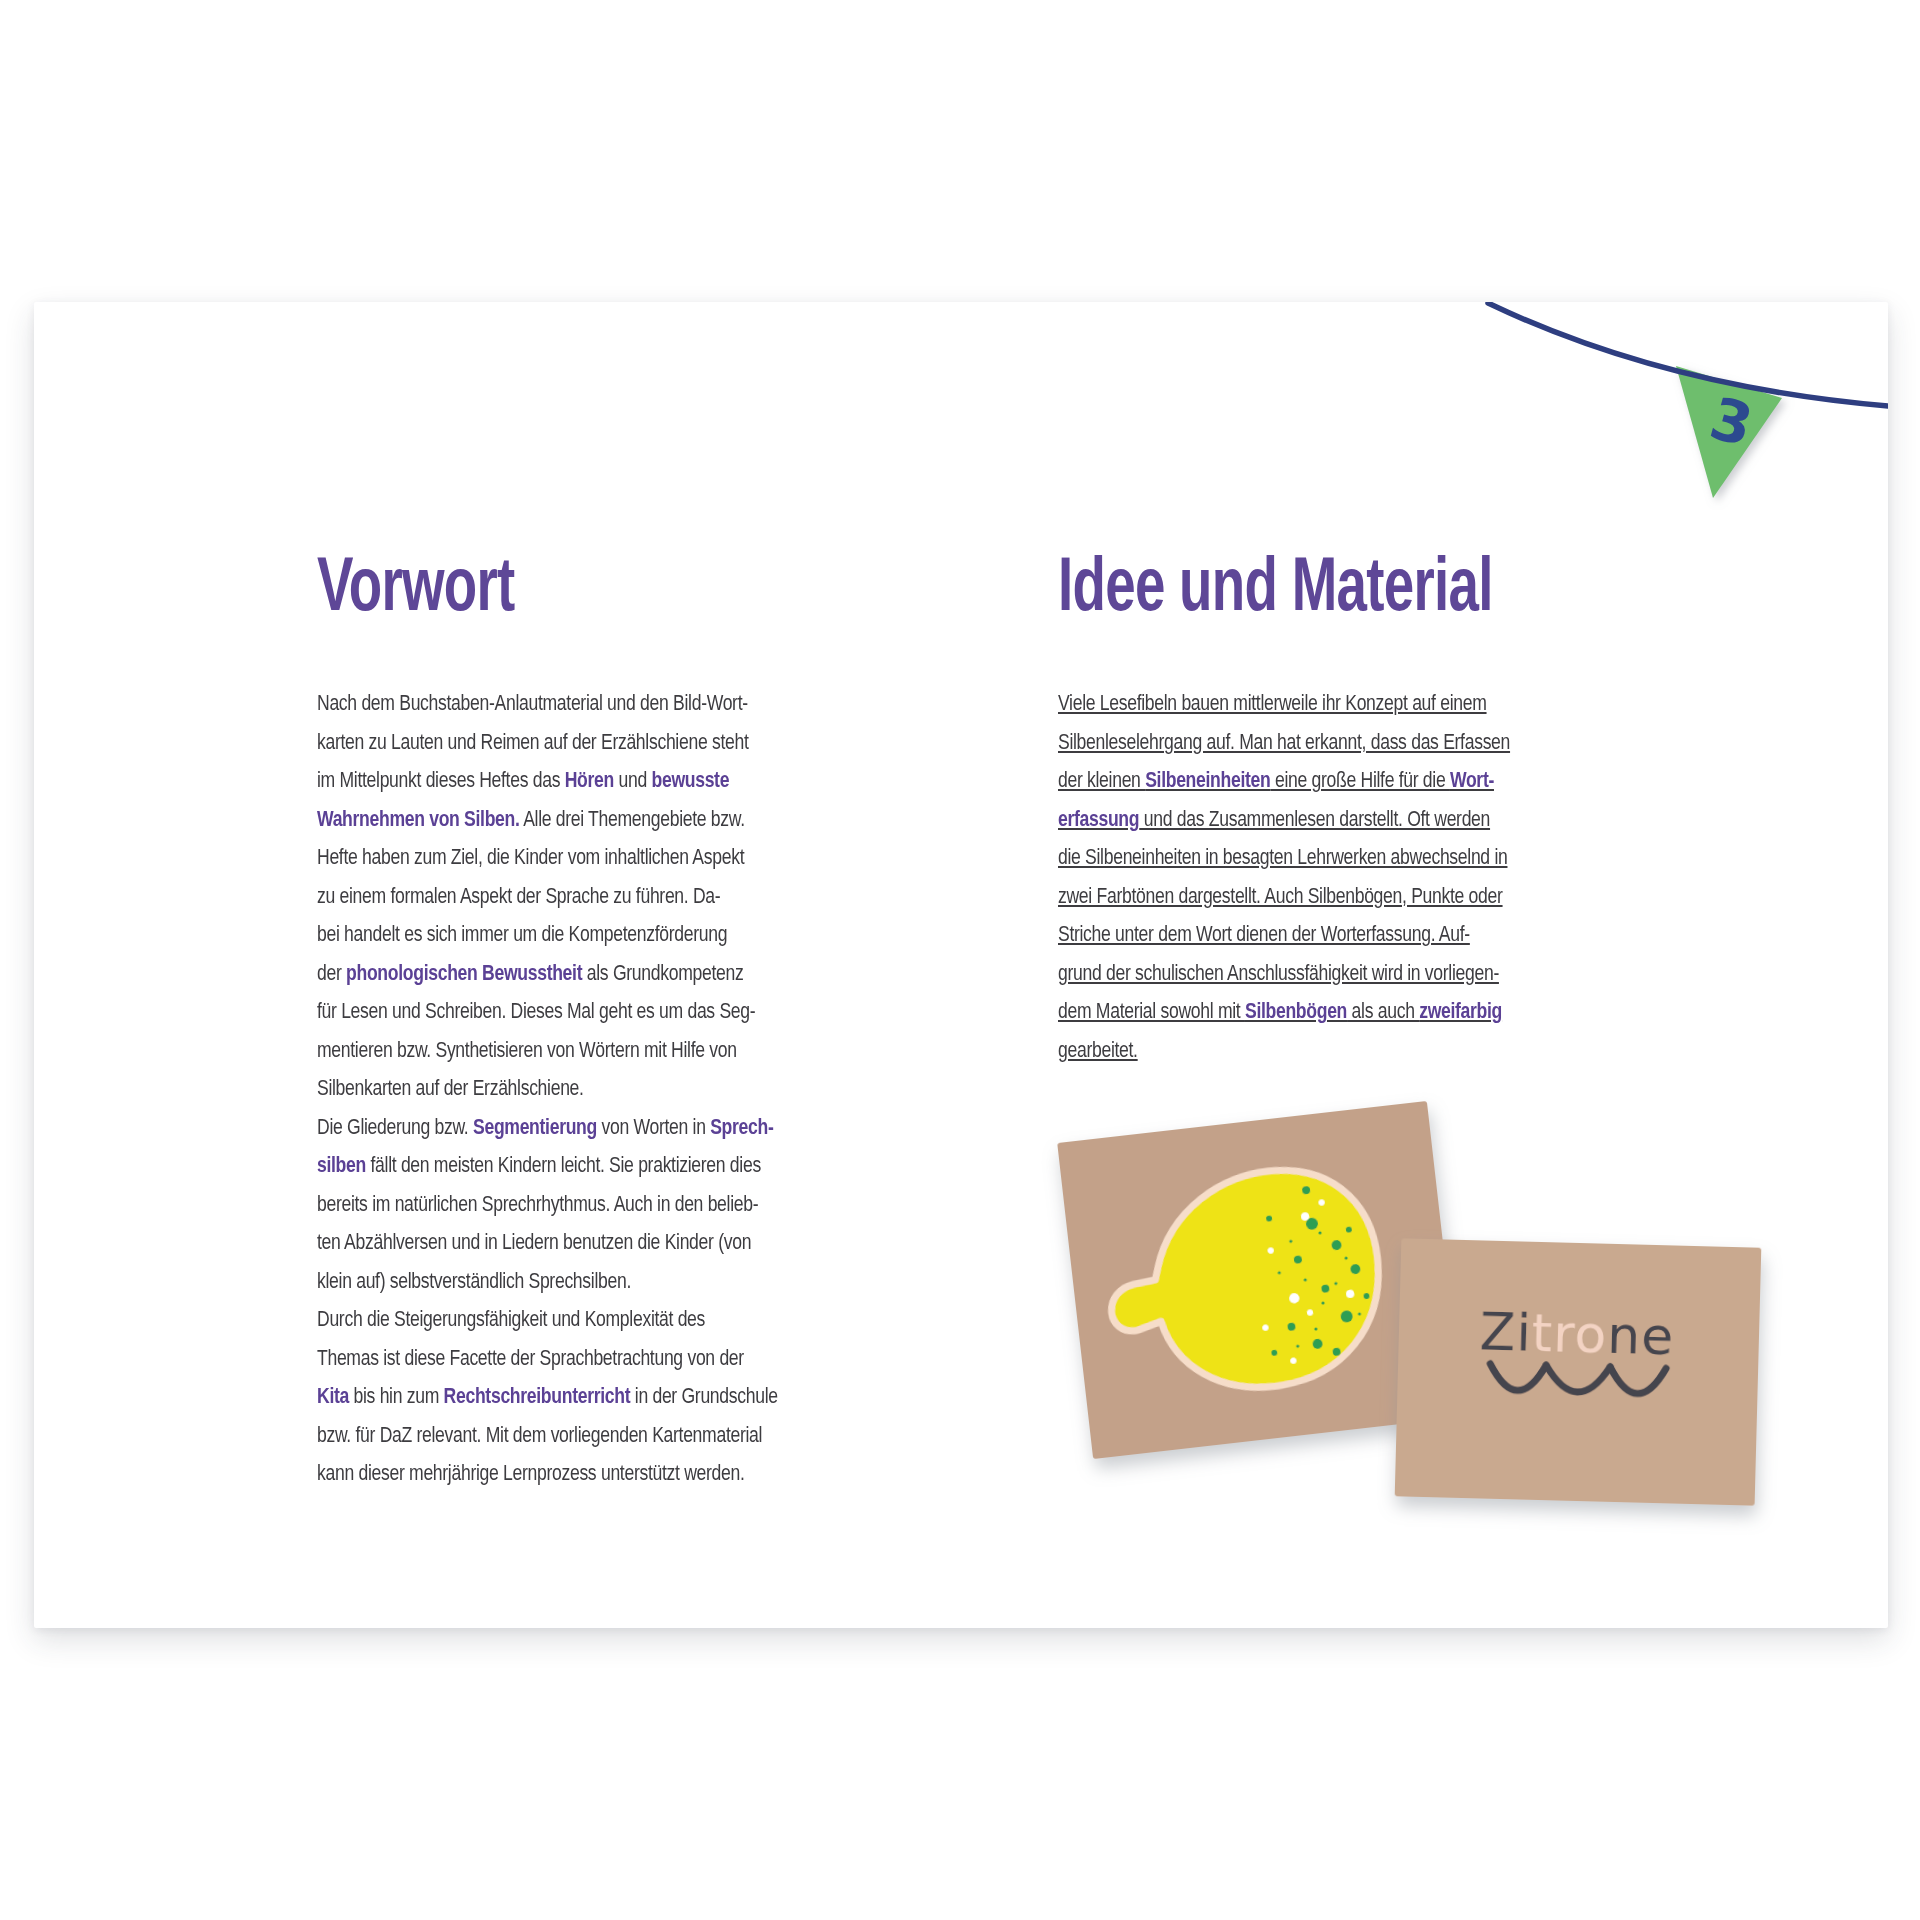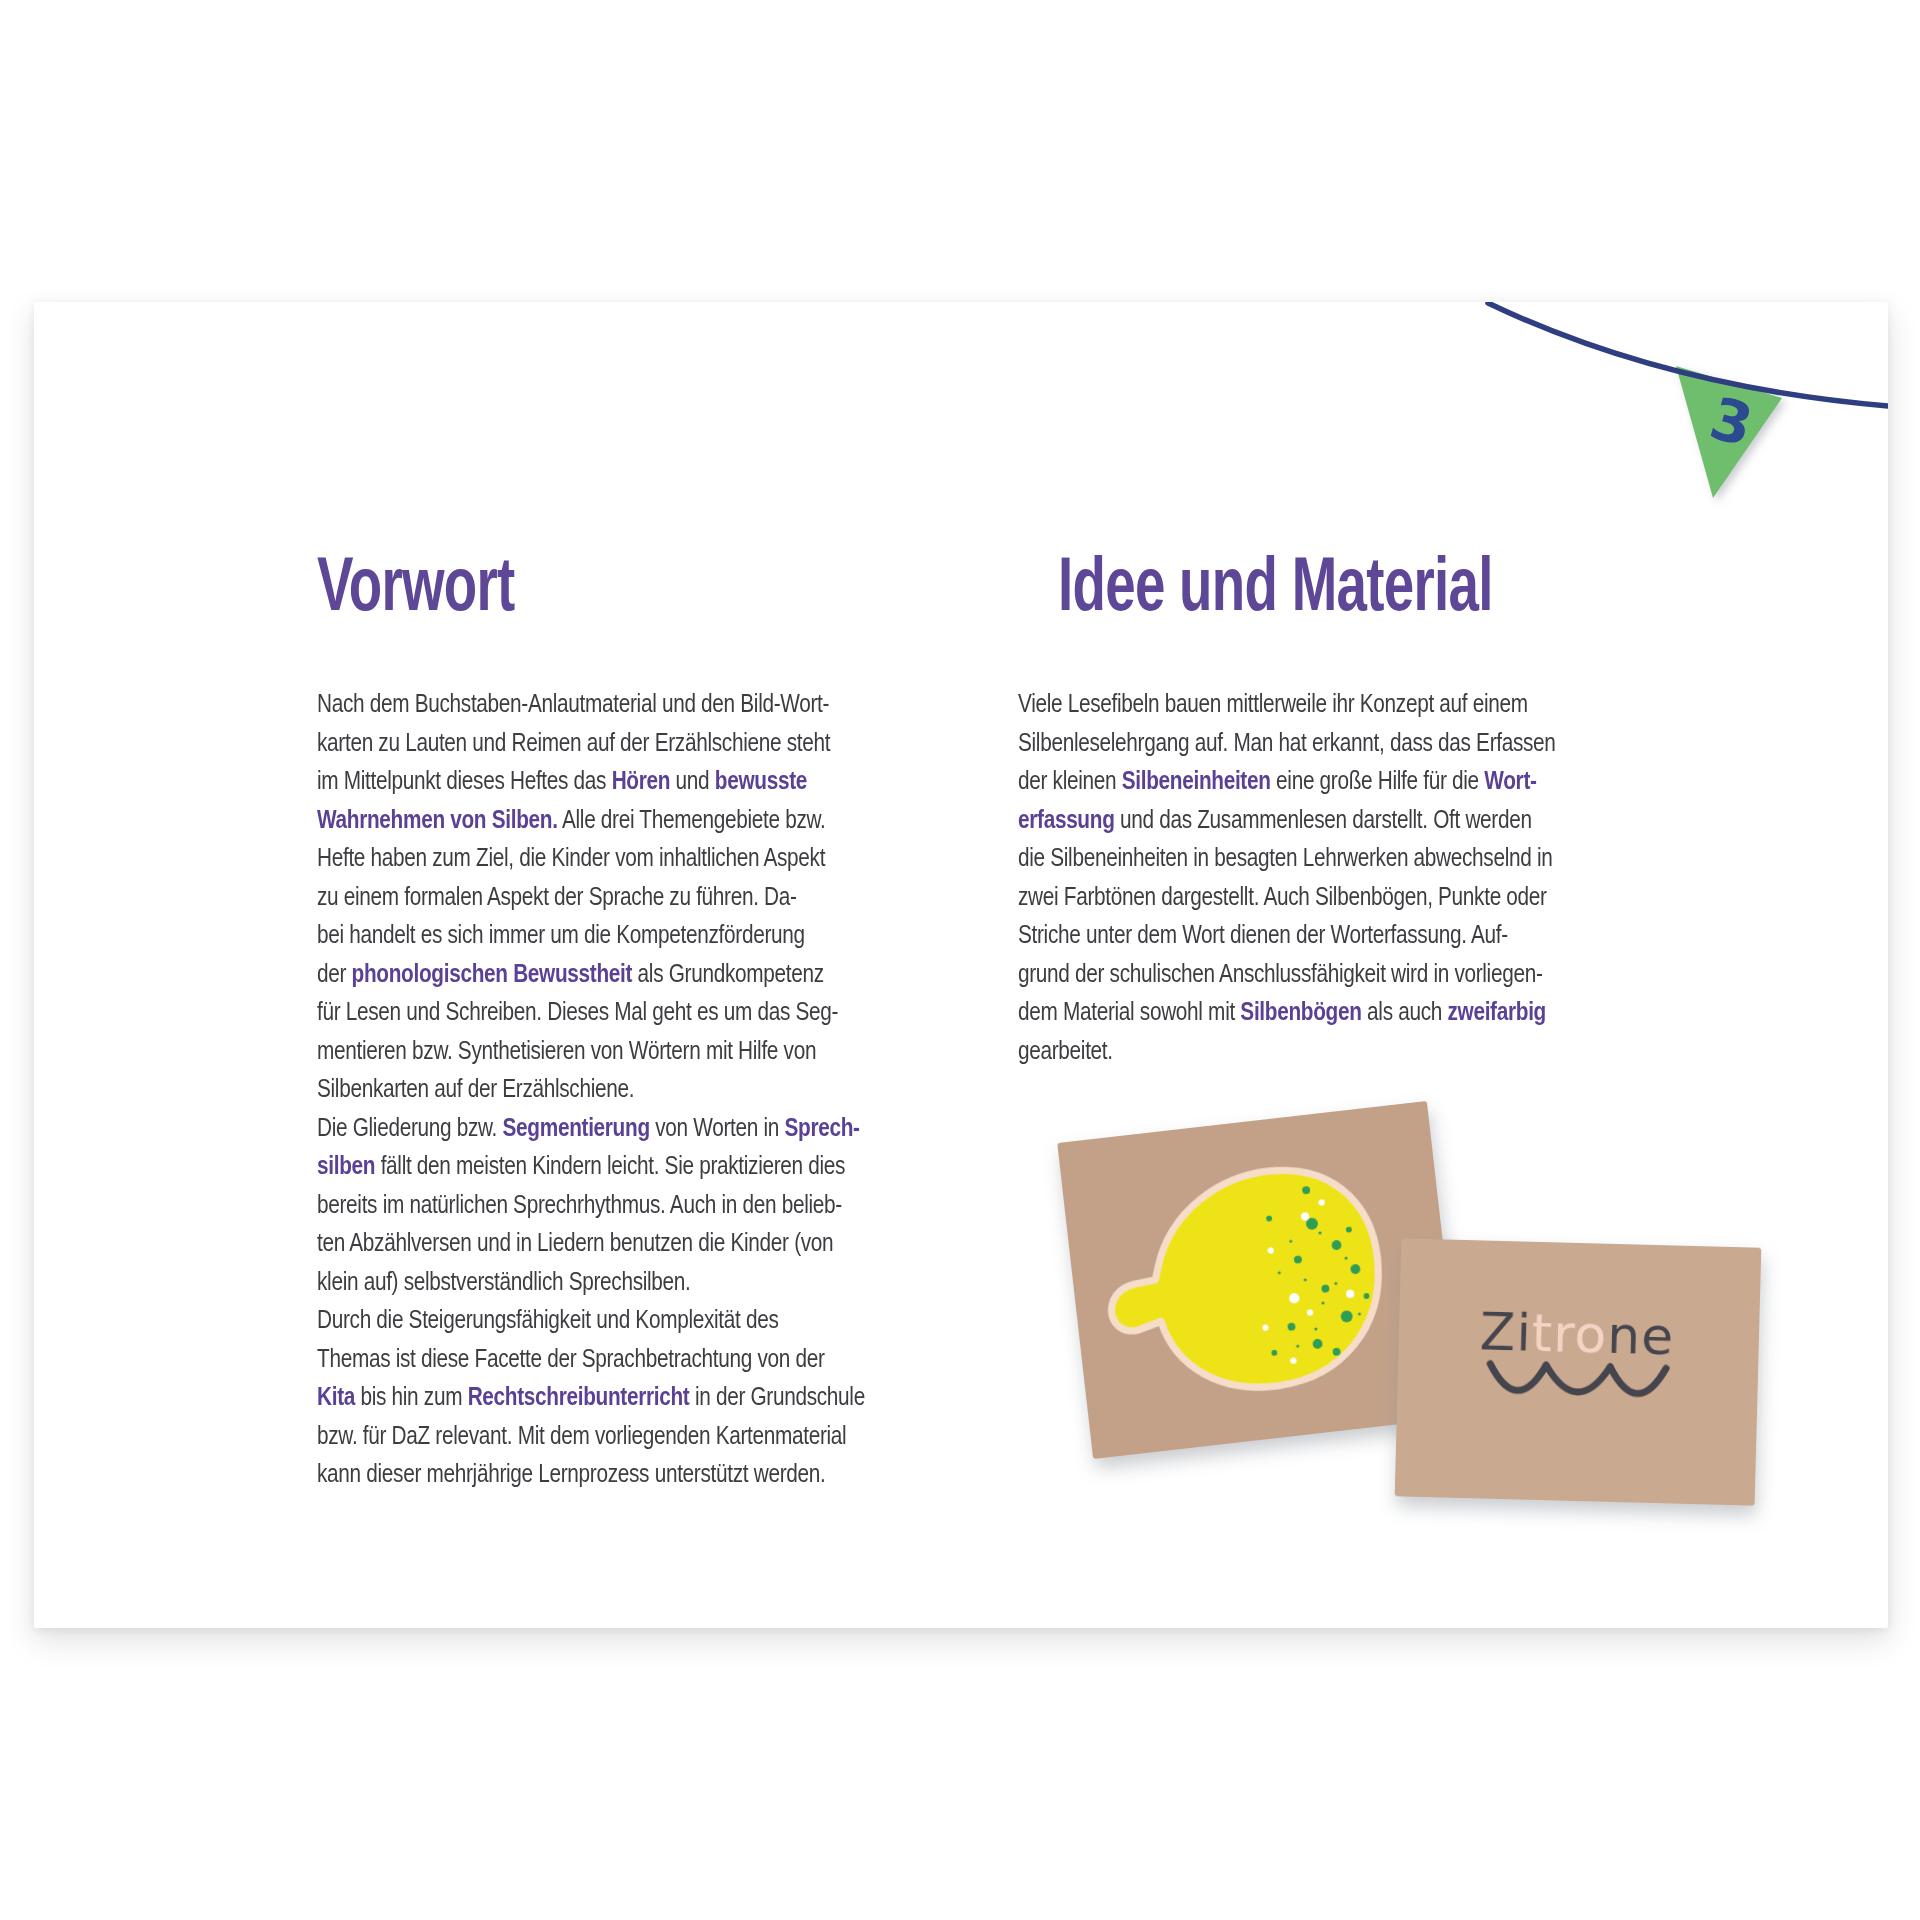--- a/index.html
+++ b/index.html
@@ -7,23 +7,23 @@
 
   .page{position:absolute;left:34px;top:302px;width:1854px;height:1326px;background:#ffffff;
     border-radius:2px;box-shadow:0 12px 30px rgba(40,44,60,.15),0 2px 8px rgba(40,44,60,.08);}
 
   .heading{position:absolute;margin:0;font-size:76px;font-weight:700;color:var(--heading-purple);
     letter-spacing:-1px;transform:scaleX(.72);transform-origin:0 0;white-space:nowrap;}
   .h-left{left:283px;top:238px;}
   .h-right{left:1024px;top:238px;}
 
   .col{position:absolute;top:382px;width:700px;color:var(--body-text);
-    font-size:26px;line-height:38.5px;}
+    font-size:22px;line-height:38.5px;}
   .col-left{left:283px;}
-  .col-right{left:984px;}
+  .col-right{left:1024px;text-decoration:underline;}
   .text-line{white-space:nowrap;transform:scaleX(.8);transform-origin:0 50%;letter-spacing:-.4px;}
   .em{color:var(--emphasis-purple);font-weight:700;}
 
   .overlay{position:absolute;left:0;top:0;width:1854px;height:1326px;pointer-events:none;}
 
   .pennant{fill:var(--pennant-green);}
   .string{stroke:var(--string-navy);stroke-width:5.5;fill:none;stroke-linecap:round;}
   .pennant-num{fill:var(--pennant-number-blue);font-family:"DejaVu Sans",sans-serif;
     font-weight:700;font-size:58px;text-anchor:middle;}
 

